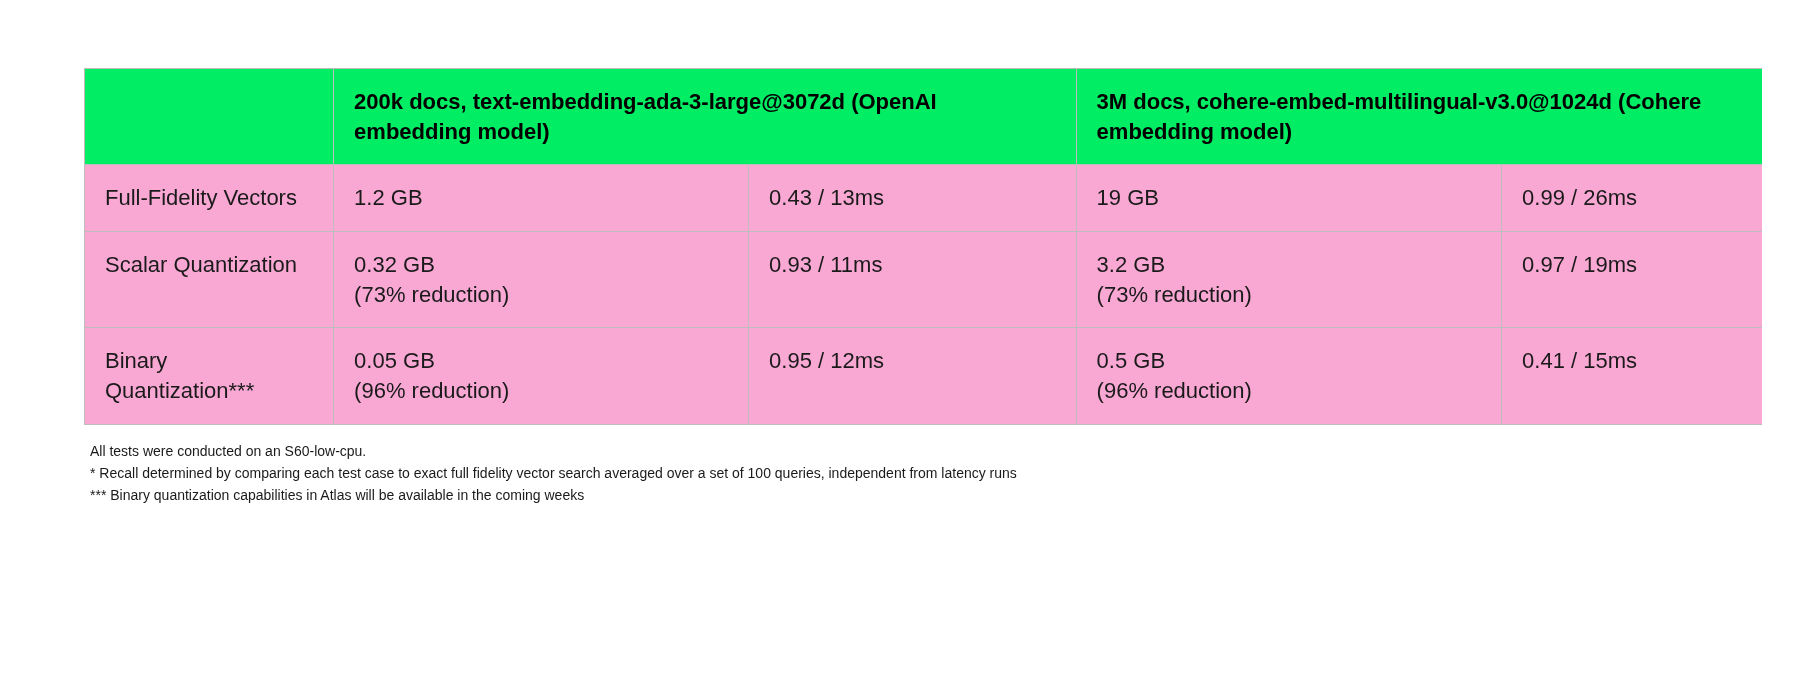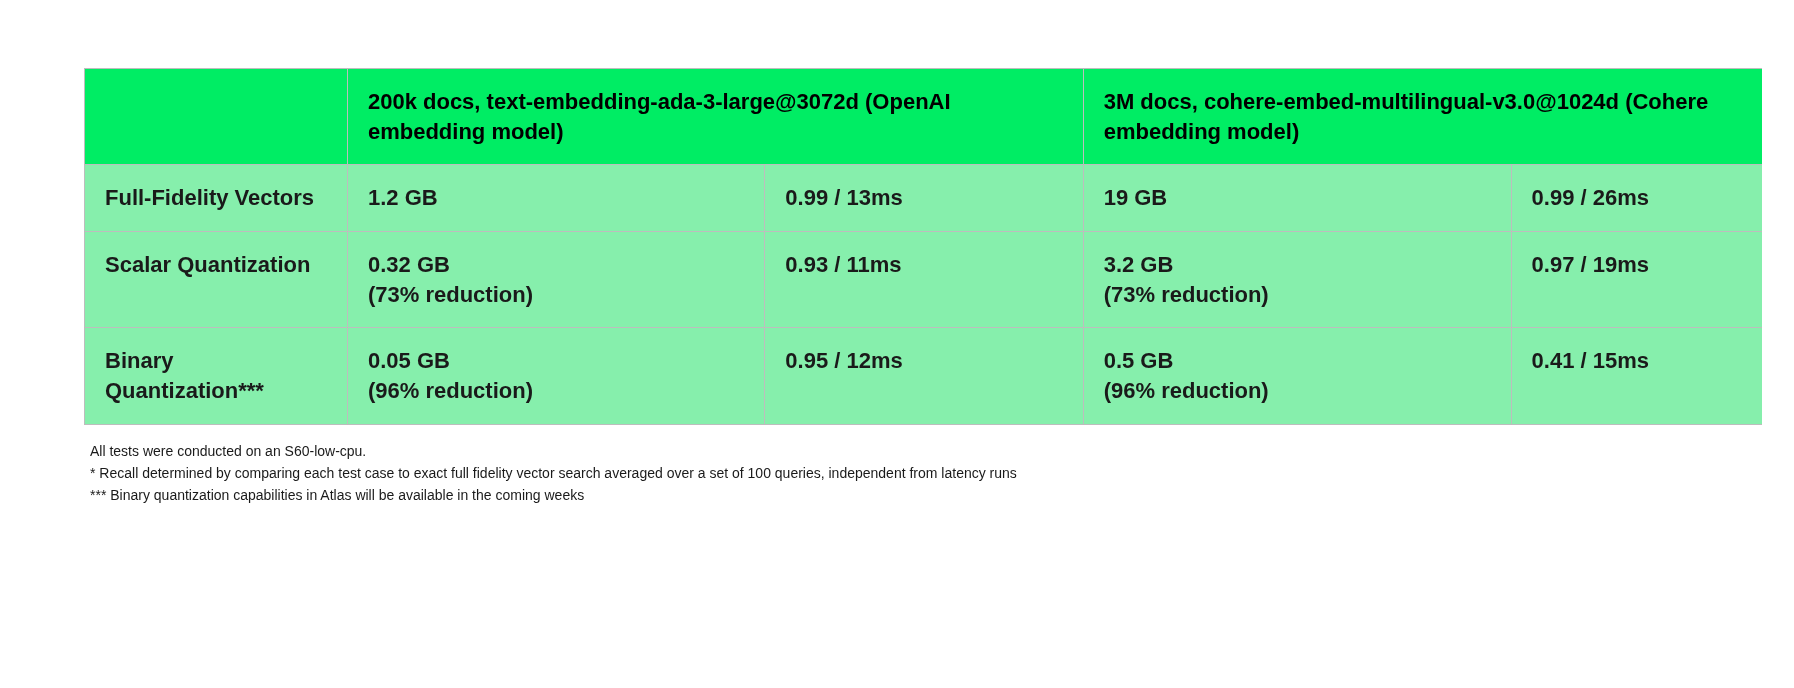--- a/index.html
+++ b/index.html
@@ -26,22 +26,22 @@
     }
     thead th {
       background: #00ed64;
       font-weight: 700;
       color: #000;
     }
     thead tr:first-child th:first-child {
       background: #00ed64;
     }
     tbody td {
-      background: #86efac;
-      font-weight: 700;
+      background: #f9a8d4;
+      font-weight: 400;
     }
     .footnotes {
       font-size: 14px;
       line-height: 1.45;
       margin-top: 12px;
       padding: 0 6px;
       color: #1a1a1a;
     }
     .footnotes p {
       margin: 2px 0;
@@ -56,21 +56,21 @@
       <tr>
         <th></th>
         <th colspan="2">200k docs, text-embedding-ada-3-large@3072d (OpenAI embedding model)</th>
         <th colspan="2">3M docs, cohere-embed-multilingual-v3.0@1024d (Cohere embedding model)</th>
       </tr>
     </thead>
     <tbody>
       <tr>
         <td>Full-Fidelity Vectors</td>
         <td>1.2 GB</td>
-        <td>0.99 / 13ms</td>
+        <td>0.43 / 13ms</td>
         <td>19 GB</td>
         <td>0.99 / 26ms</td>
       </tr>
       <tr>
         <td>Scalar Quantization</td>
         <td>0.32 GB<br>(73% reduction)</td>
         <td>0.93 / 11ms</td>
         <td>3.2 GB<br>(73% reduction)</td>
         <td>0.97 / 19ms</td>
       </tr>

